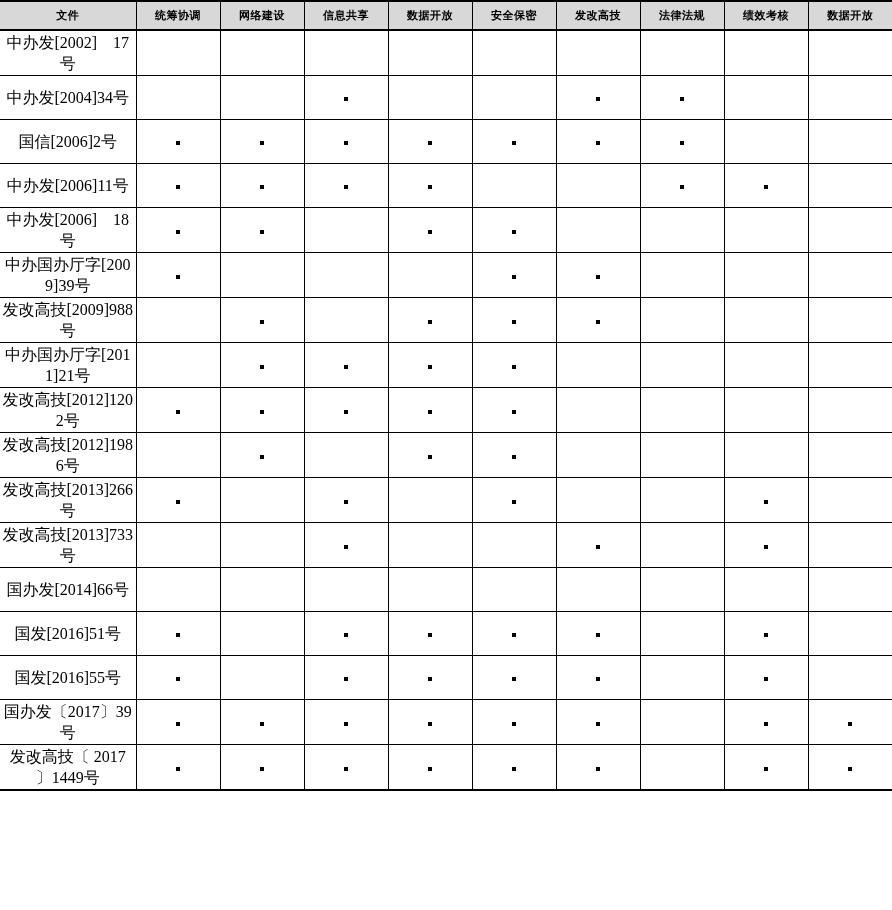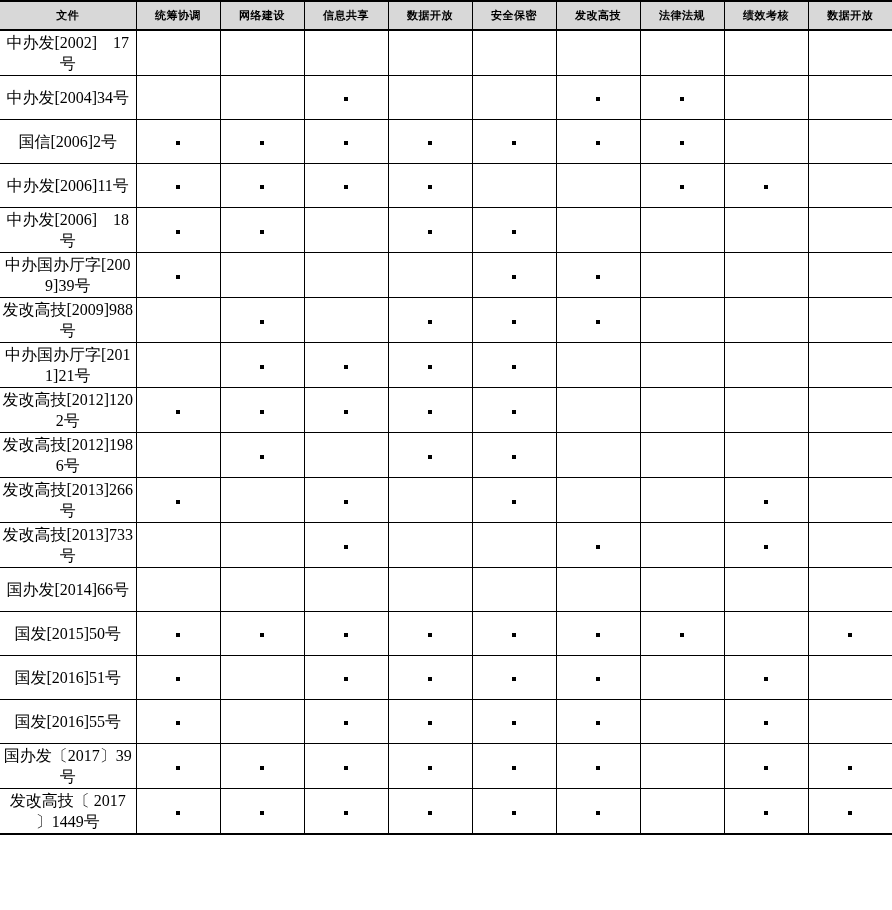--- a/index.html
+++ b/index.html
@@ -233,32 +233,20 @@
         <td></td>
         <td></td>
         <td></td>
         <td></td>
         <td></td>
         <td></td>
         <td></td>
         <td></td>
       </tr>
       <tr>
-        <td class="label-cell">国发[2015]50号</td>
-        <td><span class="mark"></span></td>
-        <td><span class="mark"></span></td>
-        <td><span class="mark"></span></td>
-        <td><span class="mark"></span></td>
-        <td><span class="mark"></span></td>
-        <td><span class="mark"></span></td>
-        <td><span class="mark"></span></td>
-        <td></td>
-        <td><span class="mark"></span></td>
-      </tr>
-      <tr>
         <td class="label-cell">国发[2016]51号</td>
         <td><span class="mark"></span></td>
         <td></td>
         <td><span class="mark"></span></td>
         <td><span class="mark"></span></td>
         <td><span class="mark"></span></td>
         <td><span class="mark"></span></td>
         <td></td>
         <td><span class="mark"></span></td>
         <td></td>

